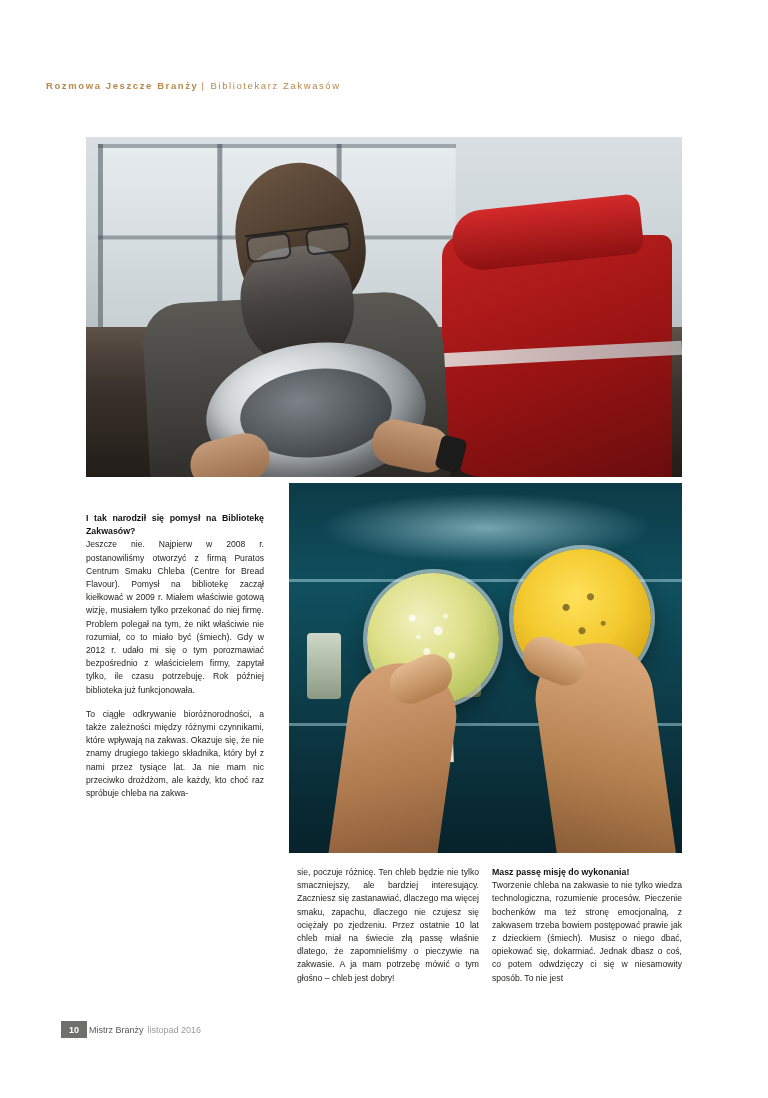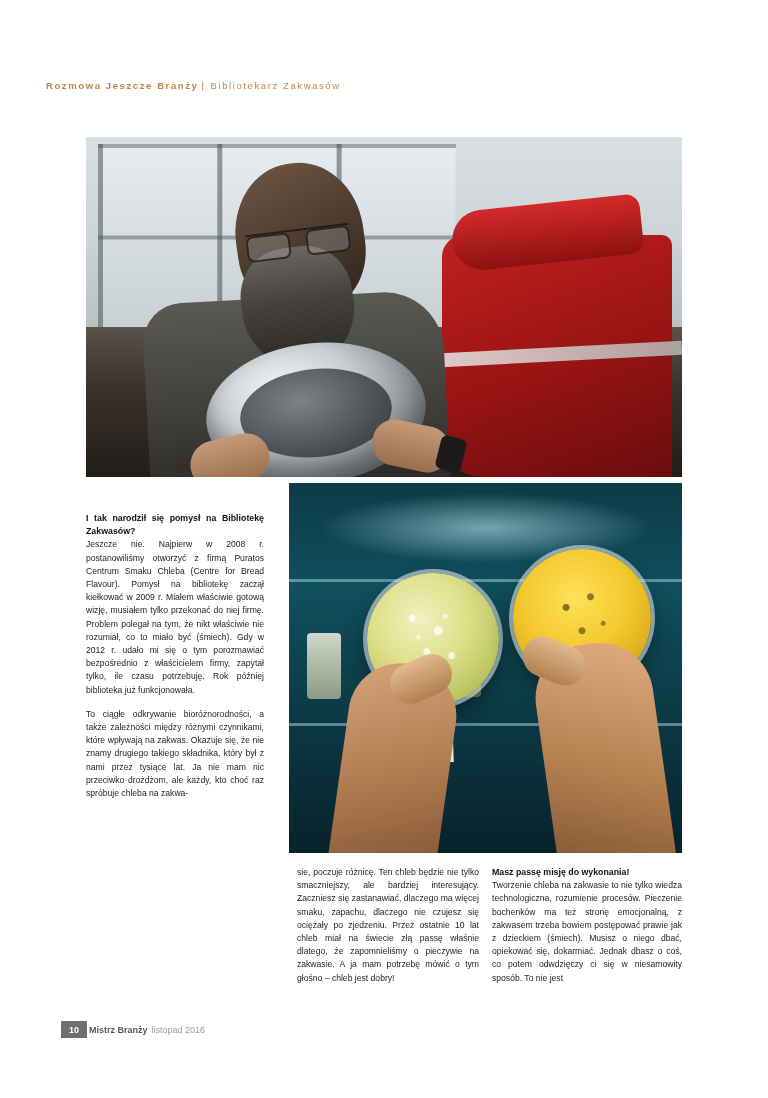--- a/index.html
+++ b/index.html
@@ -332,21 +332,21 @@
     font-size: 9px;
     font-weight: 700;
     display: flex;
     align-items: center;
     justify-content: center;
   }
   .footer-text {
     font-size: 9px;
     color: #6f6f6e;
   }
-  .footer-text .brand { font-weight: 700; color:#58575a; }
+  .footer-text .brand { font-weight: 400; color:#58575a; }
   .footer-text .issue { color: #9a9a9a; margin-left: 4px; }
 </style>
 </head>
 <body>
 
 <div class="page">
 
   <div class="runhead">
     <span>Rozmowa Jeszcze Branży</span><span class="sep">|</span><span class="part2">Bibliotekarz Zakwasów</span>
   </div>

